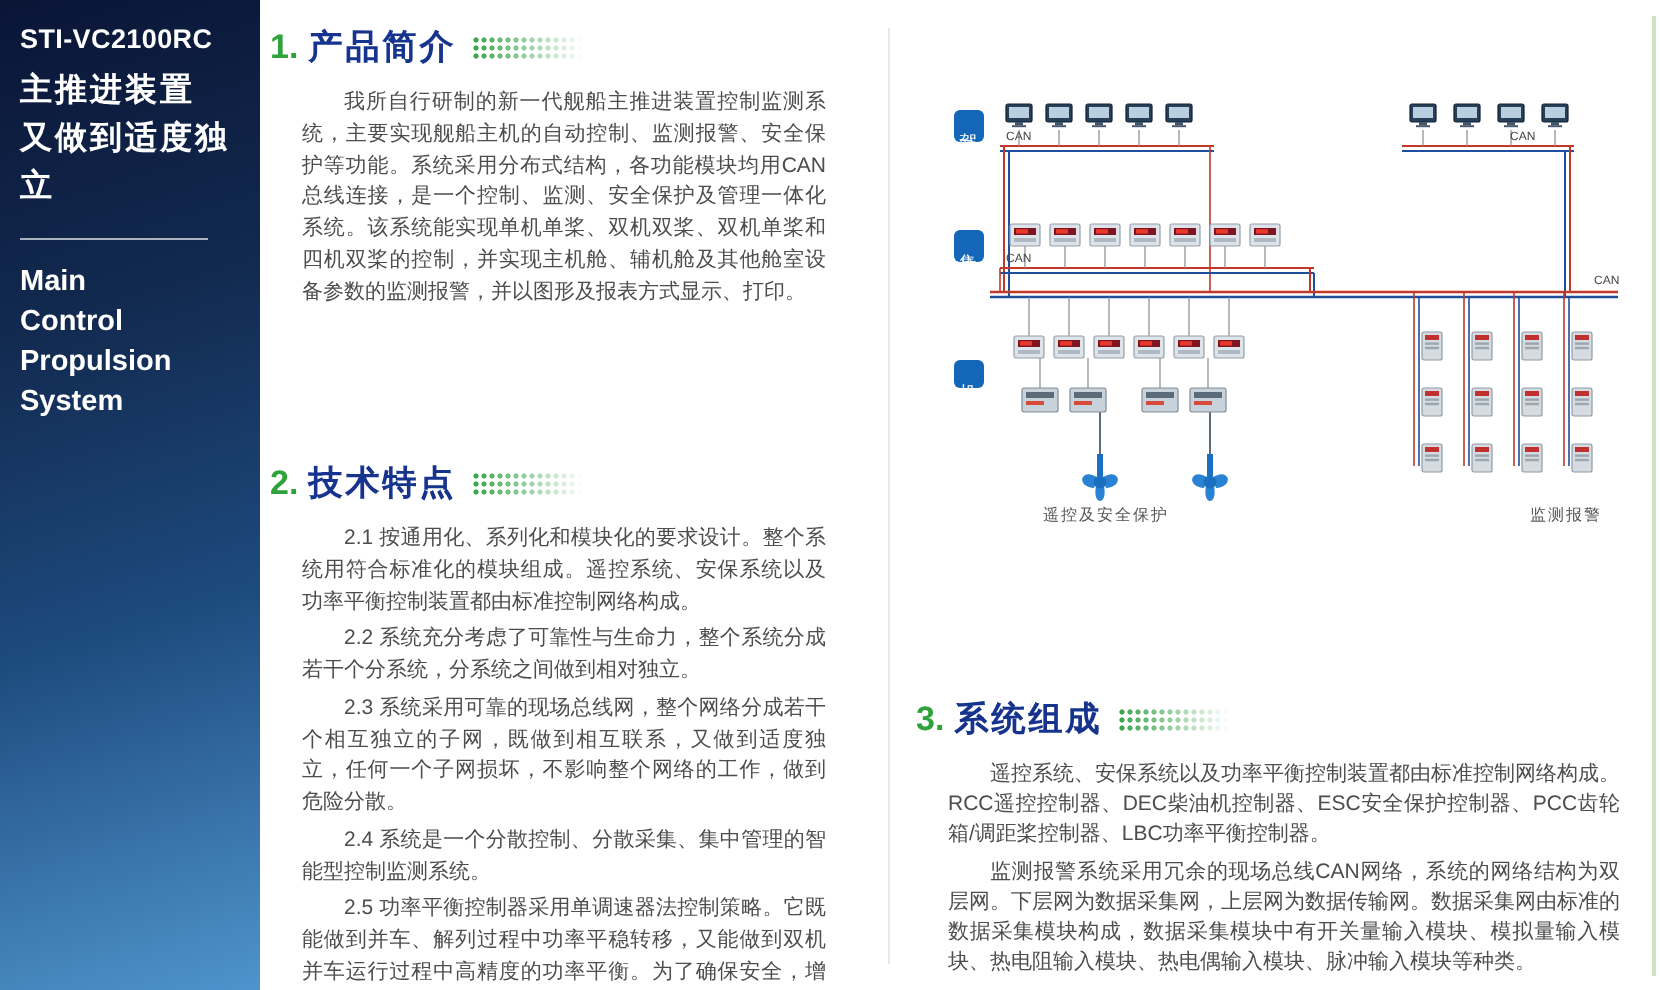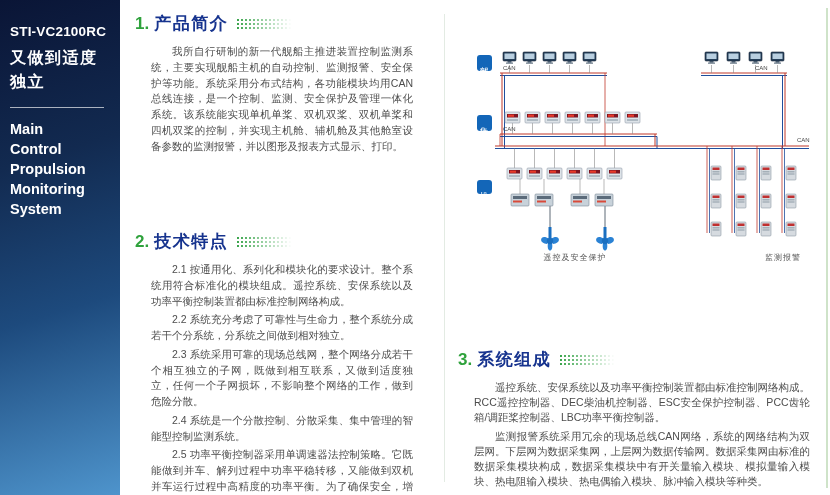--- a/index.html
+++ b/index.html
@@ -2,22 +2,22 @@
 <html><head>
 <meta charset="utf-8">
 <style>
   html,body { margin:0; padding:0; background:#ffffff; }
   body { width:830px; height:495px; overflow:hidden;
          font-family:"Liberation Sans","DejaVu Sans",sans-serif; }
 
   .page { position:relative; width:830px; height:495px; background:#ffffff; overflow:hidden; }
 
   
-  .sidebar { position:absolute; left:0; top:0; width:120px; height:495px;
-             box-sizing:border-box; padding:24px 10px;
+  .sidebar { position:absolute; left:0; top:0; width:130px; height:495px;
+             box-sizing:border-box; padding:12px 10px;
              background:linear-gradient(163deg,#0a1536 0%,#122a50 32%,#1d4a7d 62%,#4e94cc 100%);
              color:#fff; }
   .model { font-size:13.5px; font-weight:bold; letter-spacing:.2px; margin-bottom:7px; }
   .cn { font-size:16px; font-weight:bold; line-height:1.5; letter-spacing:1.5px; }
   .rule { width:94px; height:1px; background:rgba(255,255,255,.65); margin:13px 0 11px; }
   .en div { font-size:14.5px; line-height:1.38; font-weight:700; }
 
   
   .vsep { position:absolute; left:444px; top:14px; height:468px; width:1px; background:#e3ebe3; }
   .edge { position:absolute; right:2px; top:8px; height:480px; width:2px; background:#cfe3c9; }
@@ -44,38 +44,38 @@
   .diagram { position:absolute; left:455px; top:28px; width:372px; height:278px; }
   .diagram svg { position:absolute; left:0; top:0; }
   .zone { position:absolute; left:22px; writing-mode:vertical-rl; text-orientation:upright;
           background:#1366b8; color:#fff; font-size:8.5px; line-height:1;
           padding:5px 3px; border-radius:3px; letter-spacing:2px; }
   .zone.z1 { top:27px; }
   .zone.z2 { top:87px; }
   .zone.z3 { top:152px; }
   .cap { position:absolute; top:224px; width:92px; text-align:center;
          font-size:8px; color:#555; letter-spacing:1px; }
-  .cap.left  { left:74px; }
+  .cap.left  { left:52px; }
   .cap.right { left:254px;text-align:right; }
   .can { font-size:6px; fill:#444; }
 </style>
 </head>
 <body>
 
 <div class="page">
 
   <aside class="sidebar">
     <div class="model">STI-VC2100RC</div>
+    <div class="cn">主推进装置</div>
     <div class="cn">又做到适度独立</div>
     <div class="rule"></div>
     <div class="en">
       <div>Main</div>
       <div>Control</div>
       <div>Propulsion</div>
-      <div>Monitoring</div>
       <div>System</div>
     </div>
   </aside>
 
   <div class="vsep"></div>
   <div class="edge"></div>
 
   <section class="s1">
     <div class="shead">
       <span class="num">1.</span>

